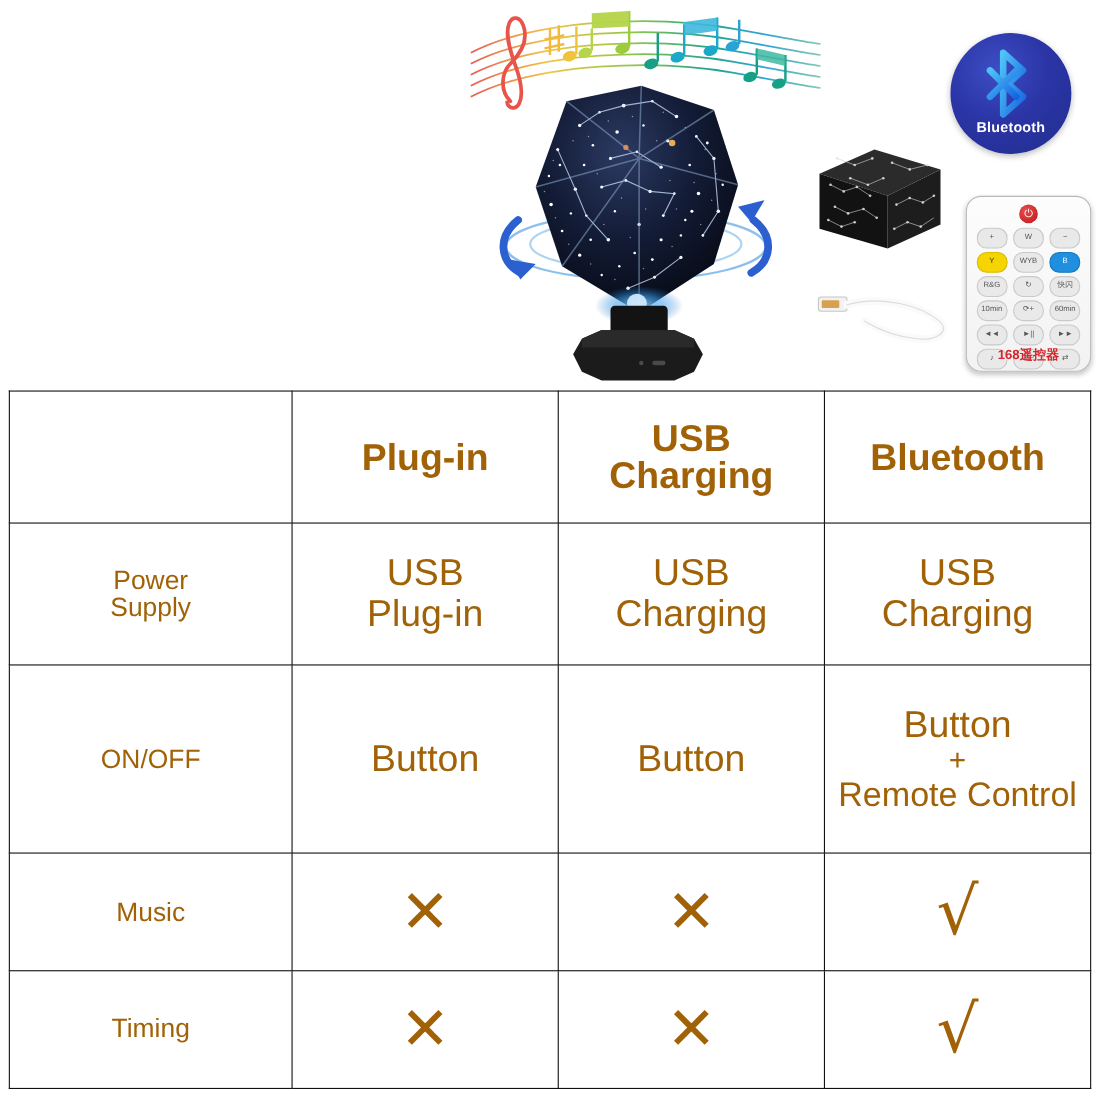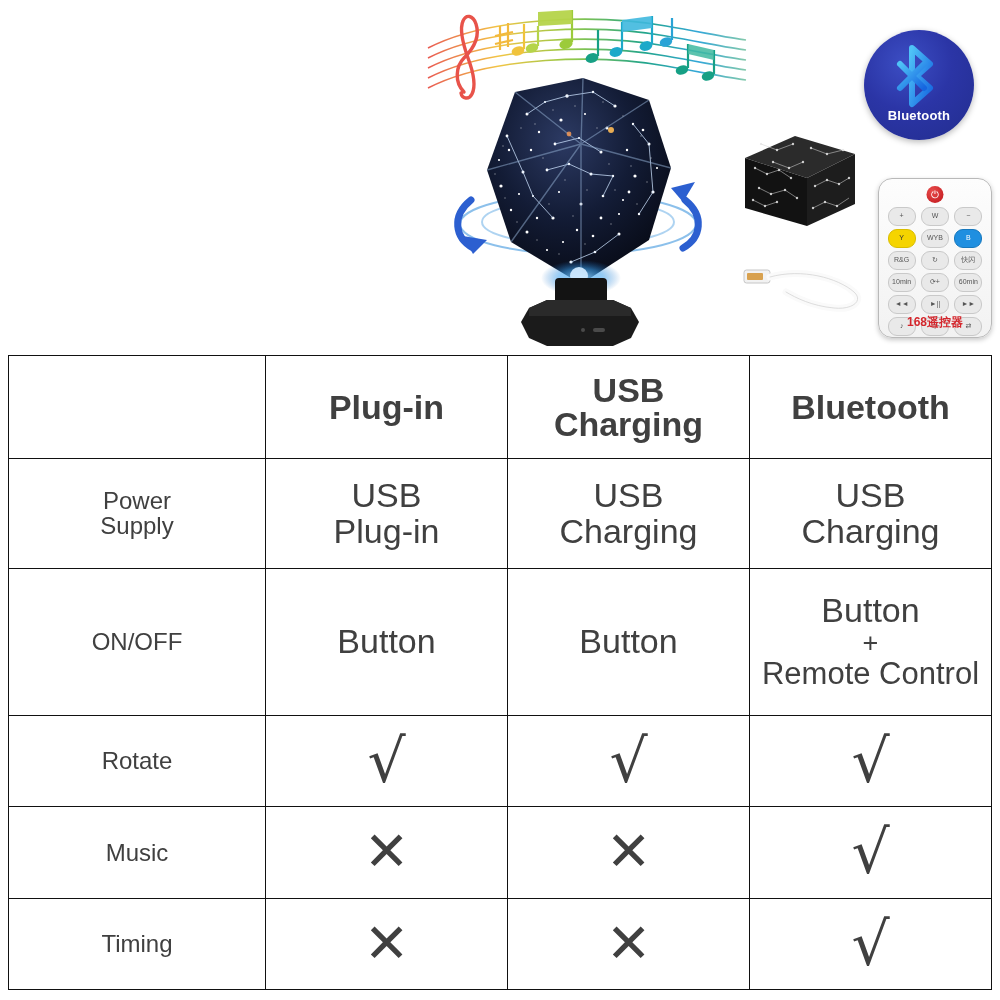--- a/index.html
+++ b/index.html
@@ -78,21 +78,21 @@
 
   
   .tbl{
     position:absolute;left:8px;top:355px;width:984px;height:635px;
     border-collapse:collapse;table-layout:fixed;
   }
   .tbl td{
     border:1.5px solid #111;
     text-align:center;vertical-align:middle;
     padding:2px 4px;
-    color:#404040;
+    color:#a16207;
   }
   .col-label{width:248px;}
   .col-c{width:auto;}
 
   .hdr{font-size:34px;font-weight:bold;color:#F2A03C;line-height:1.0;}
   .rowlabel{font-size:24px;font-weight:normal;color:#F2A03C;line-height:1.05;}
   .val{font-size:34px;font-weight:normal;color:#111;line-height:1.08;}
   .val .small{font-size:31px;display:block;line-height:1.1;}
   .val .plus{font-size:27px;display:block;line-height:1.05;}
   .mark{font-size:54px;font-weight:bold;color:#111;line-height:1;font-family:"DejaVu Sans", sans-serif;}
@@ -449,28 +449,20 @@
       <td class="val">
         <div>Button</div>
       </td>
       <td class="val">
         <div>Button</div>
         <div class="plus">+</div>
         <div class="small">Remote Control</div>
       </td>
     </tr>
 
-    <tr>
-      <td class="rowlabel">
-        <div>Rotate</div>
-      </td>
-      <td class="mark check">√</td>
-      <td class="mark check">√</td>
-      <td class="mark check">√</td>
-    </tr>
 
     <tr>
       <td class="rowlabel">
         <div>Music</div>
       </td>
       <td class="mark">✕</td>
       <td class="mark">✕</td>
       <td class="mark check">√</td>
     </tr>
 

